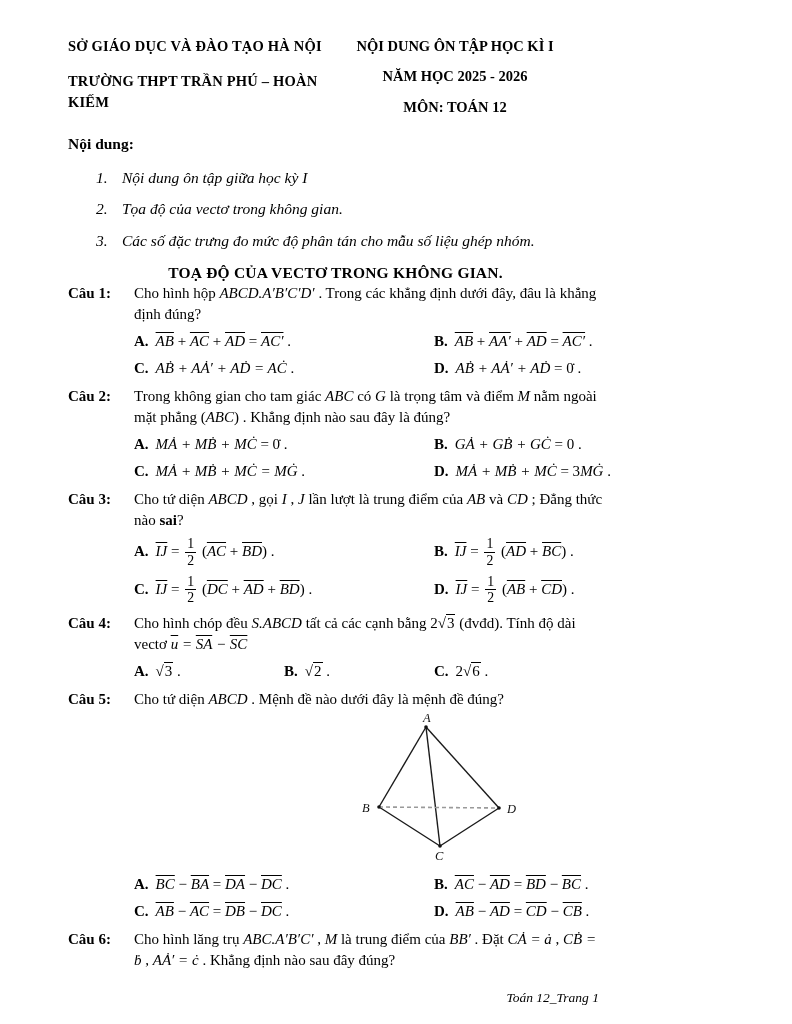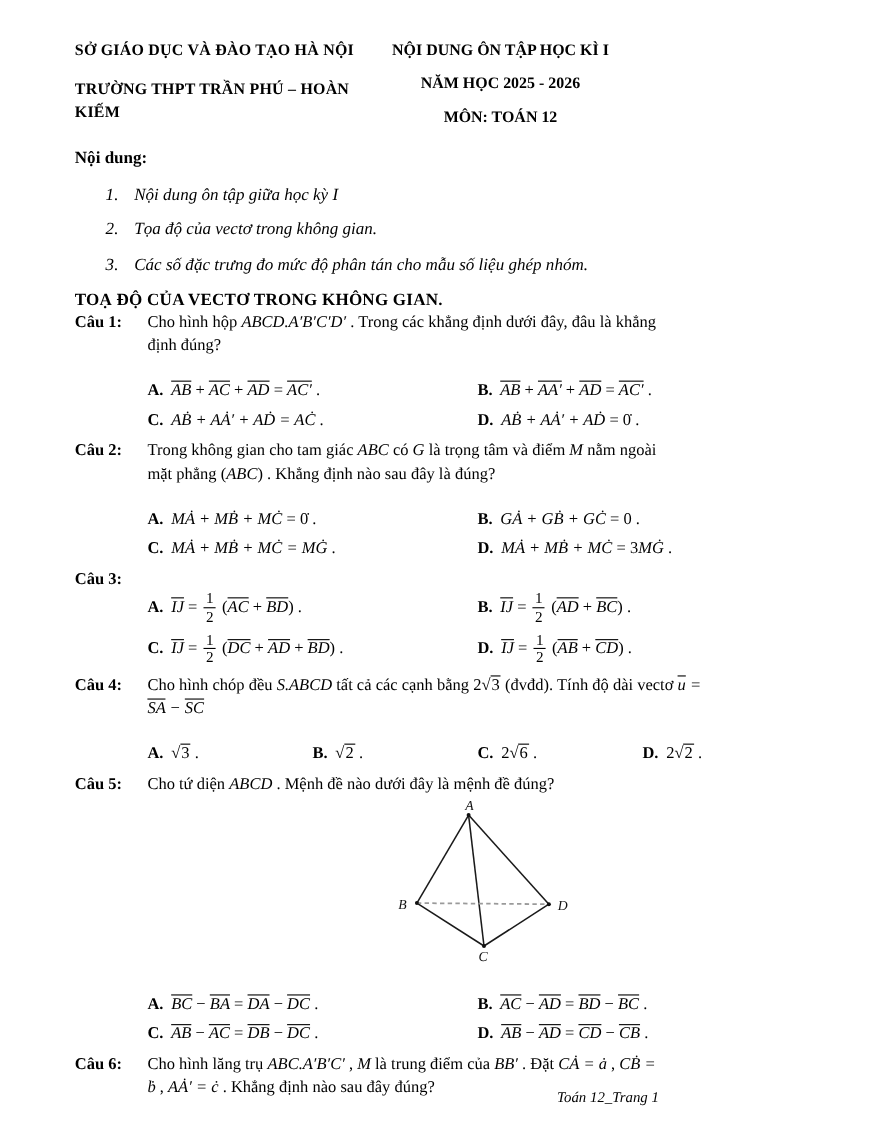--- a/index.html
+++ b/index.html
@@ -13,27 +13,27 @@
   
   .hdr{display:flex;justify-content:space-between;font-weight:bold;font-size:14.5px;}
   .hdr-left .hline{margin-bottom:15px;letter-spacing:.2px;}
   .hdr-right{text-align:center;min-width:240px;margin-right:28px;}
   .hdr-right .hline{margin-bottom:10px;}
   
   .intro-label{font-weight:bold;margin-top:6px;font-size:15.5px;}
   .intro-list{margin-top:12px;}
   .intro-item{display:flex;font-style:italic;margin:0 0 10px 28px;font-size:15.5px;}
   .intro-item .num{width:26px;}
-  .section-title{text-align:left;font-weight:bold;font-size:15.5px;margin-top:10px;letter-spacing:.2px;}
+  .section-title{text-align:center;font-weight:bold;font-size:15.5px;margin-top:10px;letter-spacing:.2px;}
   .part-title{font-weight:bold;font-size:15.5px;margin:12px 0 8px 0;}
   
   .q{display:flex;margin-bottom:7px;}
   .qlabel{width:66px;flex:none;font-weight:bold;}
   .qbody{flex:1;}
-  .opts{display:grid;grid-template-columns:300px 1fr;margin-top:20px;row-gap:6px;}
+  .opts{display:grid;grid-template-columns:300px 1fr;margin-top:6px;row-gap:6px;}
   .opts.cols4{grid-template-columns:150px 150px 150px 1fr;}
   .opt{white-space:nowrap;}
   .okey{font-weight:bold;margin-right:7px;}
   
   .mi{font-style:italic;}
   .ov{font-style:italic;text-decoration:overline;}
   .frac{display:inline-flex;flex-direction:column;text-align:center;vertical-align:middle;
         line-height:1.1;font-size:0.92em;margin:0 2px;transform:translateY(-1px);}
   .fn{border-bottom:1px solid #000;padding:0 2px;}
   .fd{padding:0 2px;}
@@ -103,20 +103,21 @@
         <div class="opt"><span class="okey">B.</span><span class="m"><span class="mi">GȦ + GḂ + GĊ</span> = 0 .</span></div>
         <div class="opt"><span class="okey">C.</span><span class="m"><span class="mi">MȦ + MḂ + MĊ = MĠ</span> .</span></div>
         <div class="opt"><span class="okey">D.</span><span class="m"><span class="mi">MȦ + MḂ + MĊ</span> = 3<span class="mi">MĠ</span> .</span></div>
       </div>
     </div>
   </div>
 
   <div class="q">
     <div class="qlabel">Câu 3:</div>
     <div class="qbody">
+      <div class="qtext">Cho tứ diện <span class="mi">ABCD</span> , gọi <span class="mi">I</span> , <span class="mi">J</span> lần lượt là trung điểm của <span class="mi">AB</span> và <span class="mi">CD</span> ; Đẳng thức nào <b>sai</b>?</div>
       <div class="opts">
         <div class="opt"><span class="okey">A.</span><span class="m"><span class="ov">IJ</span> = <span class="frac">
                 <span class="fn">1</span>
                 <span class="fd">2</span>
               </span> (<span class="ov">AC</span> + <span class="ov">BD</span>) .</span></div>
         <div class="opt"><span class="okey">B.</span><span class="m"><span class="ov">IJ</span> = <span class="frac">
                 <span class="fn">1</span>
                 <span class="fd">2</span>
               </span> (<span class="ov">AD</span> + <span class="ov">BC</span>) .</span></div>
         <div class="opt"><span class="okey">C.</span><span class="m"><span class="ov">IJ</span> = <span class="frac">
@@ -132,21 +133,20 @@
   </div>
 
   <div class="q">
     <div class="qlabel">Câu 4:</div>
     <div class="qbody">
       <div class="qtext">Cho hình chóp đều <span class="mi">S.ABCD</span> tất cả các cạnh bằng 2<span class="sqrt">√<span class="sqb">3</span></span> (đvđd). Tính độ dài vectơ <span class="mi"><span class="ov">u</span> = <span class="ov">SA</span> − <span class="ov">SC</span></span></div>
       <div class="opts cols4">
         <div class="opt"><span class="okey">A.</span><span class="m"><span class="sqrt">√<span class="sqb">3</span></span> .</span></div>
         <div class="opt"><span class="okey">B.</span><span class="m"><span class="sqrt">√<span class="sqb">2</span></span> .</span></div>
         <div class="opt"><span class="okey">C.</span><span class="m">2<span class="sqrt">√<span class="sqb">6</span></span> .</span></div>
-        <div class="opt"><span class="okey">D.</span><span class="m">2<span class="sqrt">√<span class="sqb">2</span></span> .</span></div>
       </div>
     </div>
   </div>
 
   <div class="q">
     <div class="qlabel">Câu 5:</div>
     <div class="qbody">
       <div class="qtext">Cho tứ diện <span class="mi">ABCD</span> . Mệnh đề nào dưới đây là mệnh đề đúng?</div>
 
       <div class="fig">

